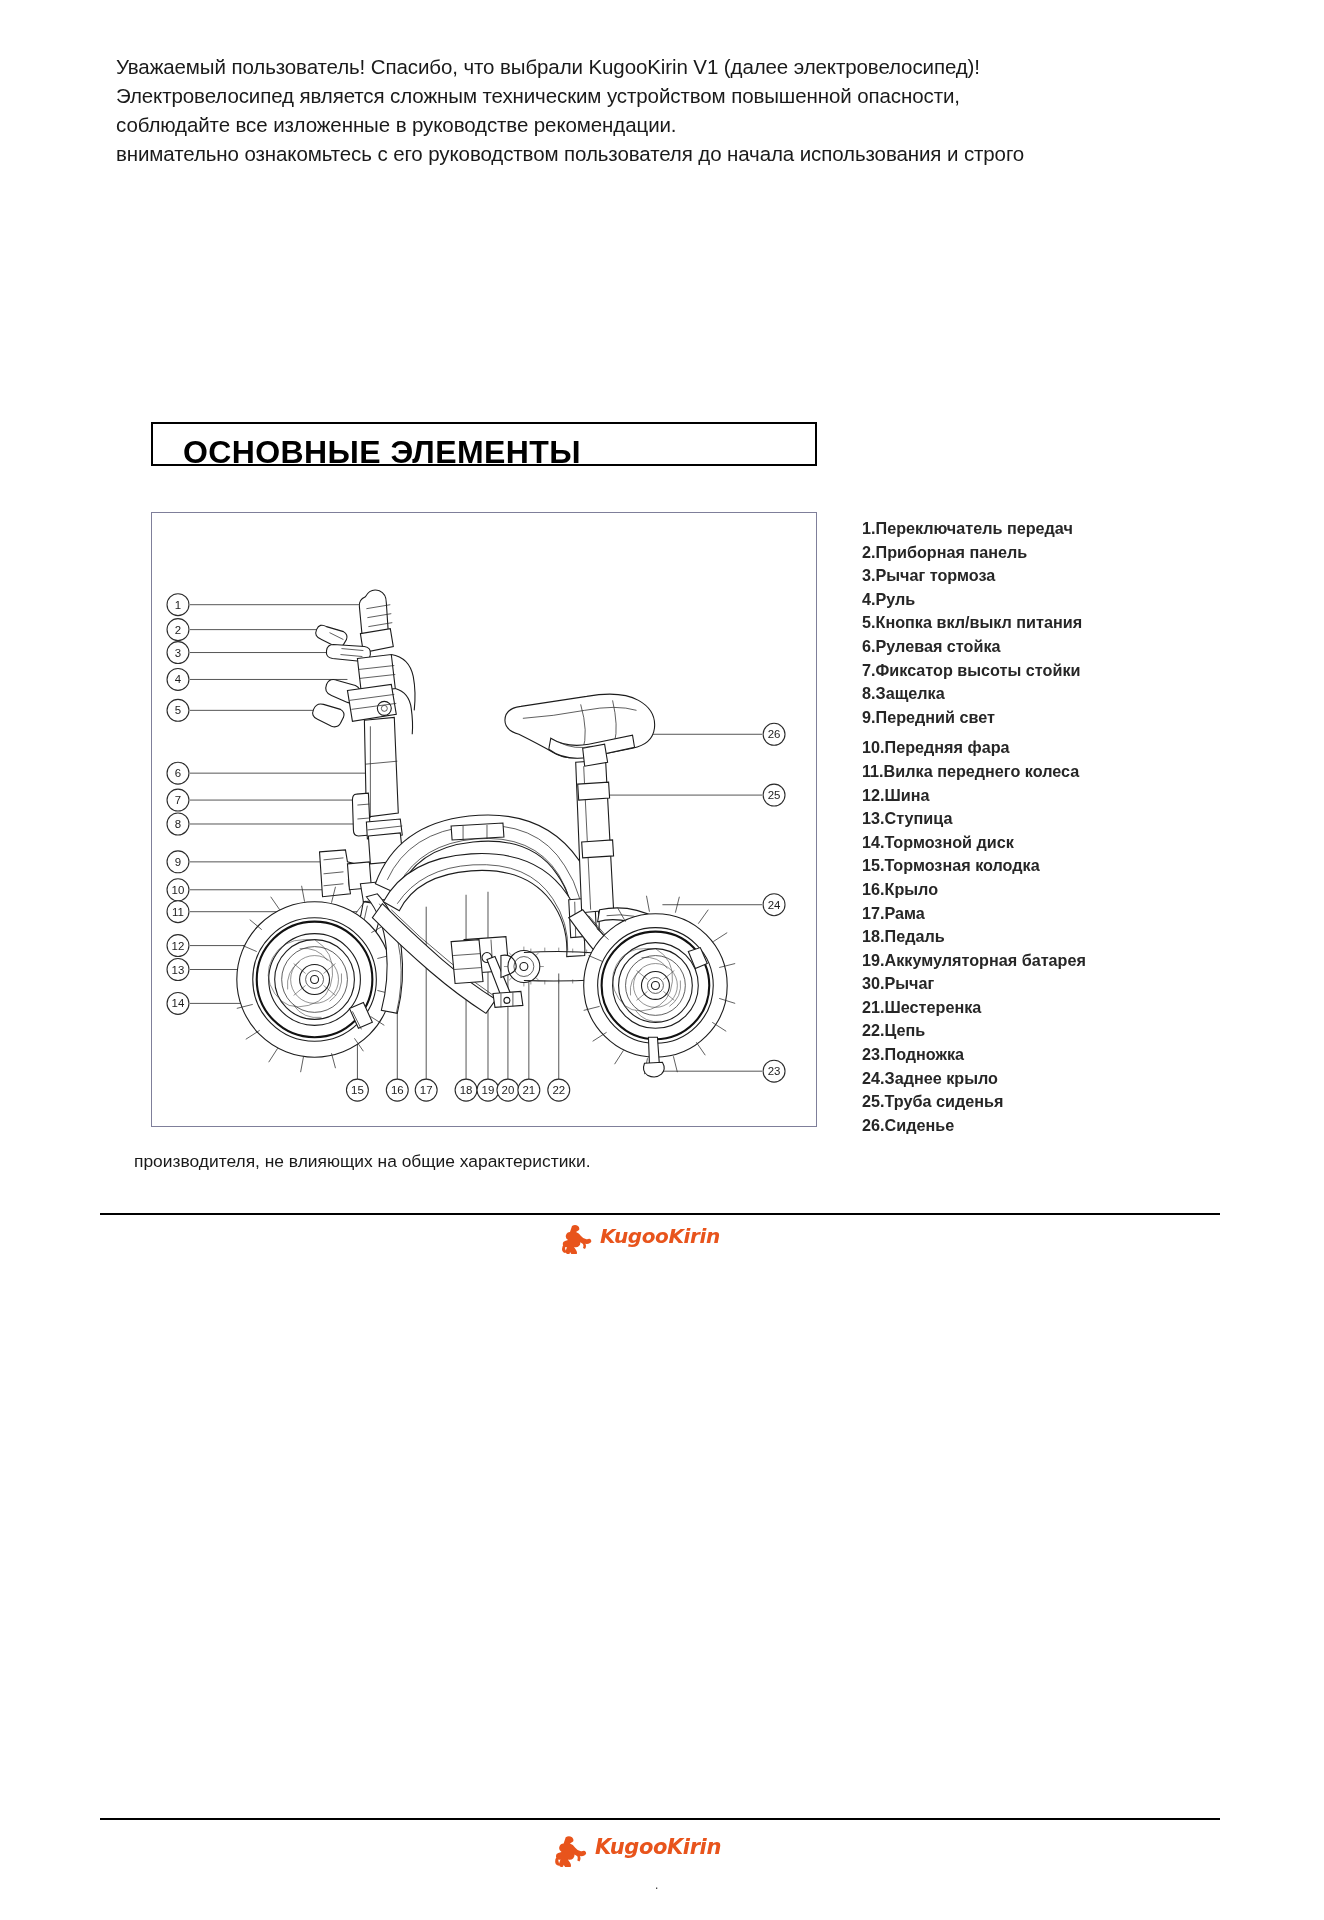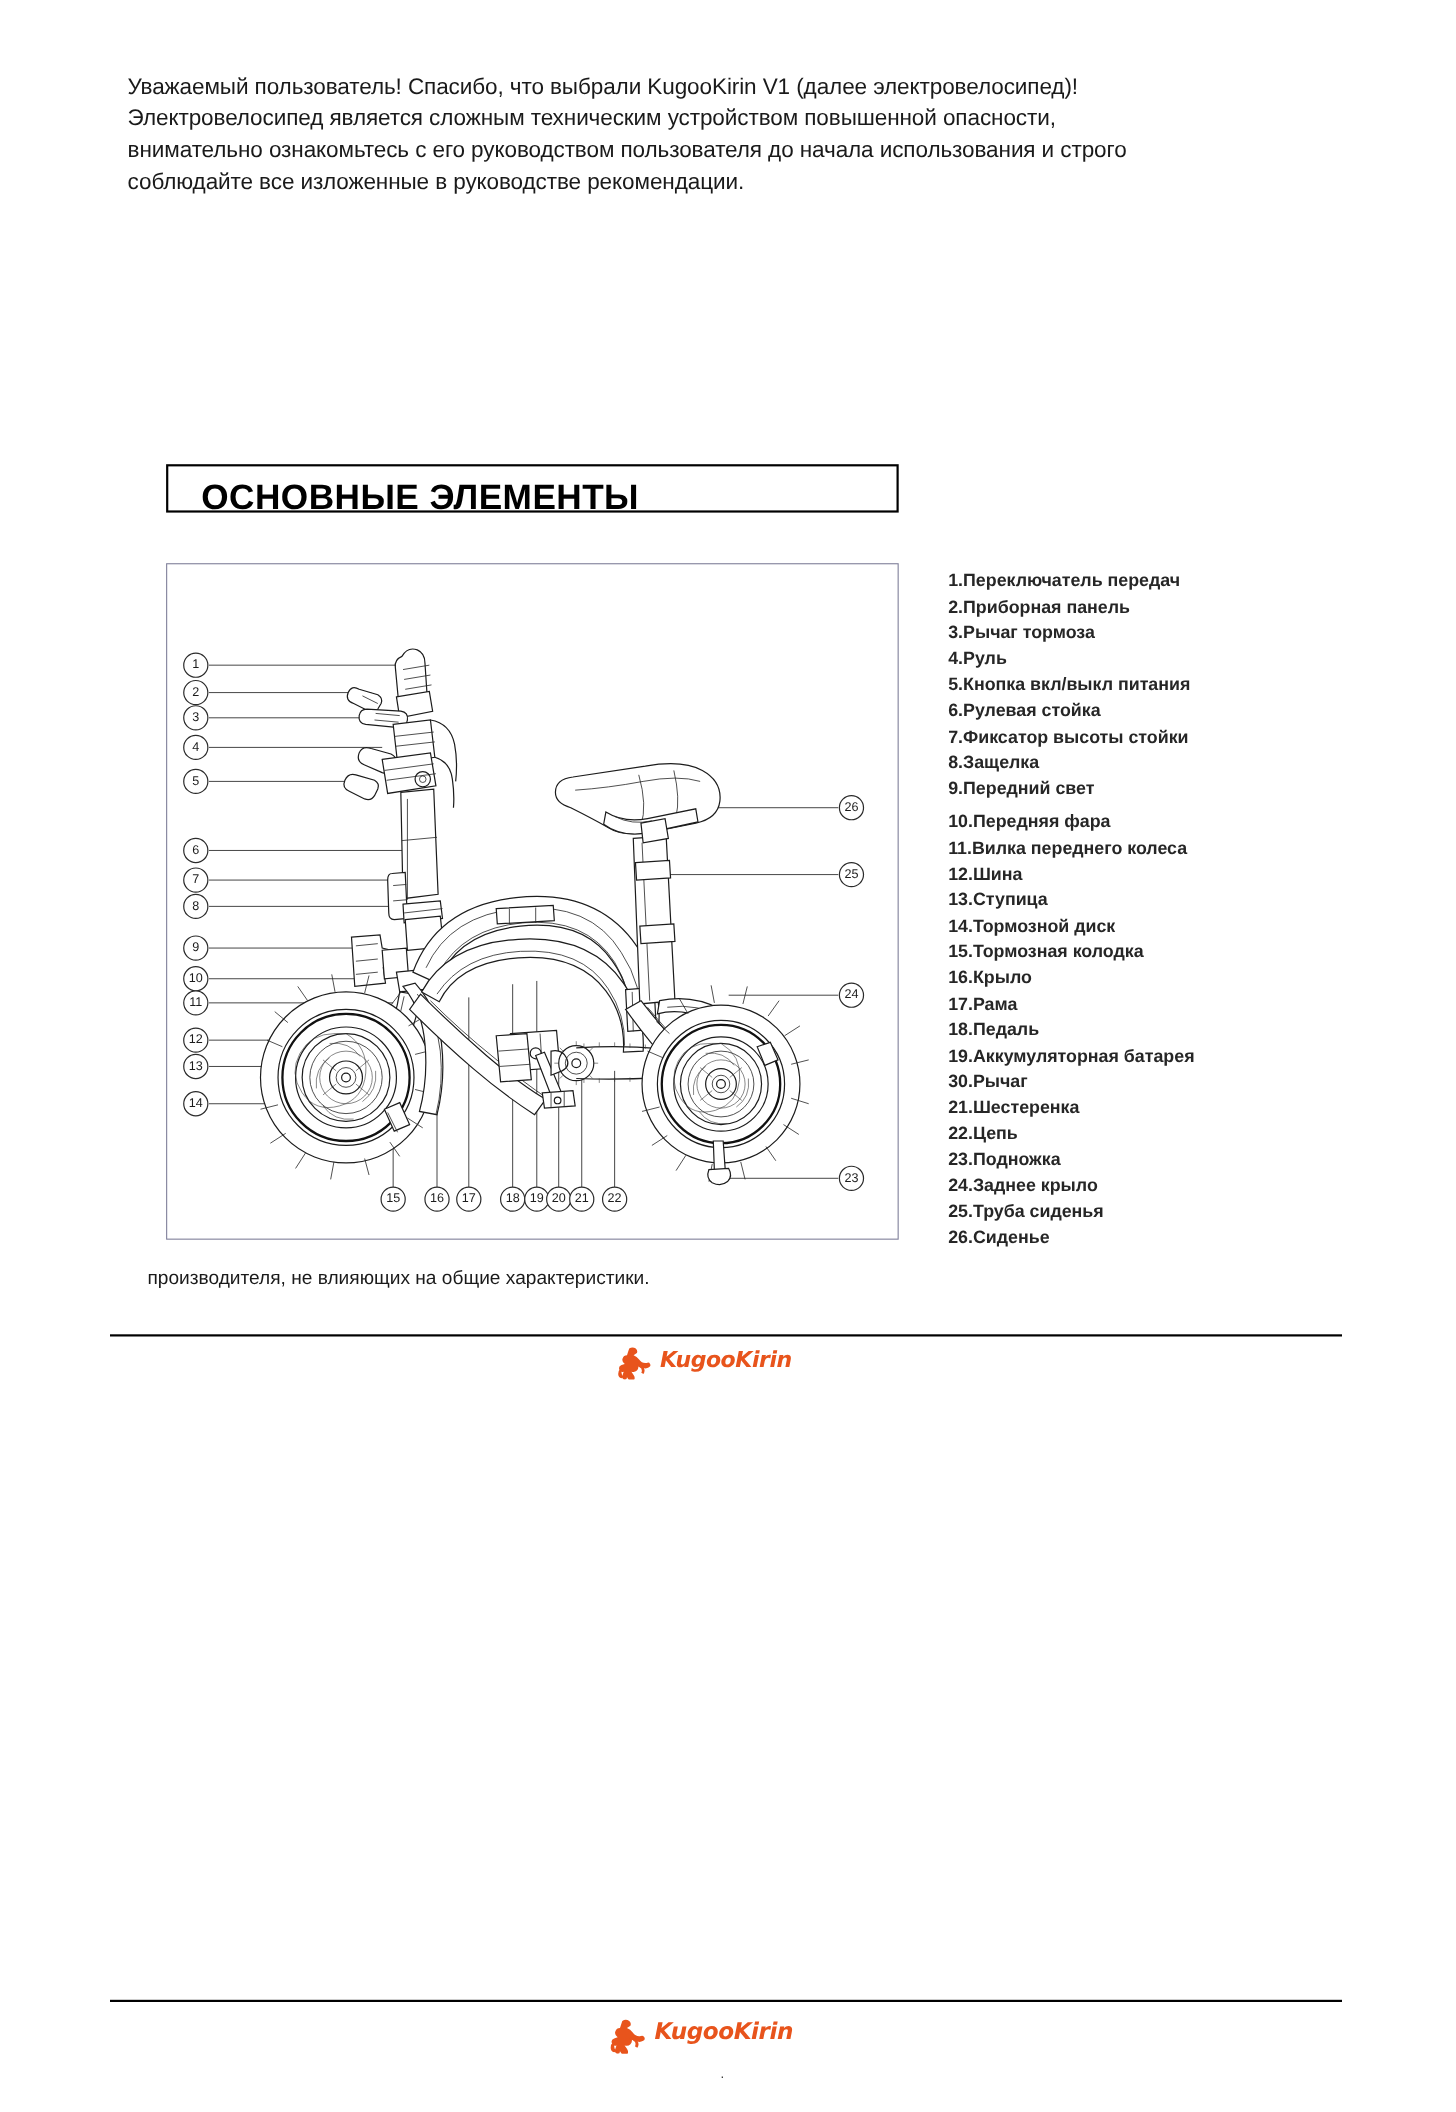--- a/index.html
+++ b/index.html
@@ -13,21 +13,21 @@
     position: relative;
     font-family: "Liberation Sans", sans-serif;
     color: #000000;
     overflow: hidden;
   }
 
   
   .intro {
     position: absolute;
     left: 116px;
-    top: 64px;
+    top: 52px;
     width: 1090px;
     font-size: 20.5px;
     line-height: 29px;
     color: #1a1a1a;
     letter-spacing: -0.1px;
   }
 
   
   .title-box {
     position: absolute;
@@ -149,22 +149,22 @@
     dominant-baseline: central;
   }
   .wht { fill: #ffffff; }
 </style>
 </head>
 <body>
 
 <div class="intro">
   <div>Уважаемый пользователь! Спасибо, что выбрали KugooKirin V1 (далее электровелосипед)!</div>
   <div>Электровелосипед является сложным техническим устройством повышенной опасности,</div>
+  <div>соблюдайте все изложенные в руководстве рекомендации.</div>
   <div>внимательно ознакомьтесь с его руководством пользователя до начала использования и строго</div>
-  <div>соблюдайте все изложенные в руководстве рекомендации.</div>
 </div>
 
 <div class="title-box">
   <div class="title-text">ОСНОВНЫЕ ЭЛЕМЕНТЫ</div>
 </div>
 
 <div class="diagram-frame">
   <svg viewBox="0 0 666 615" xmlns="http://www.w3.org/2000/svg">
 
     <g class="leader">

